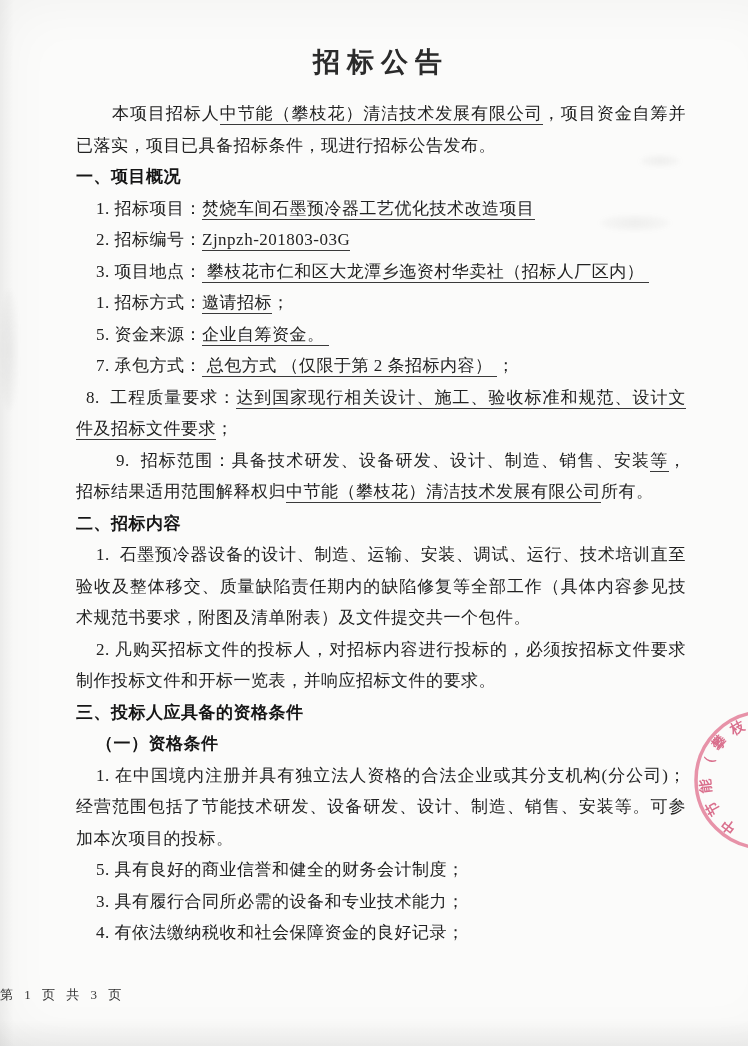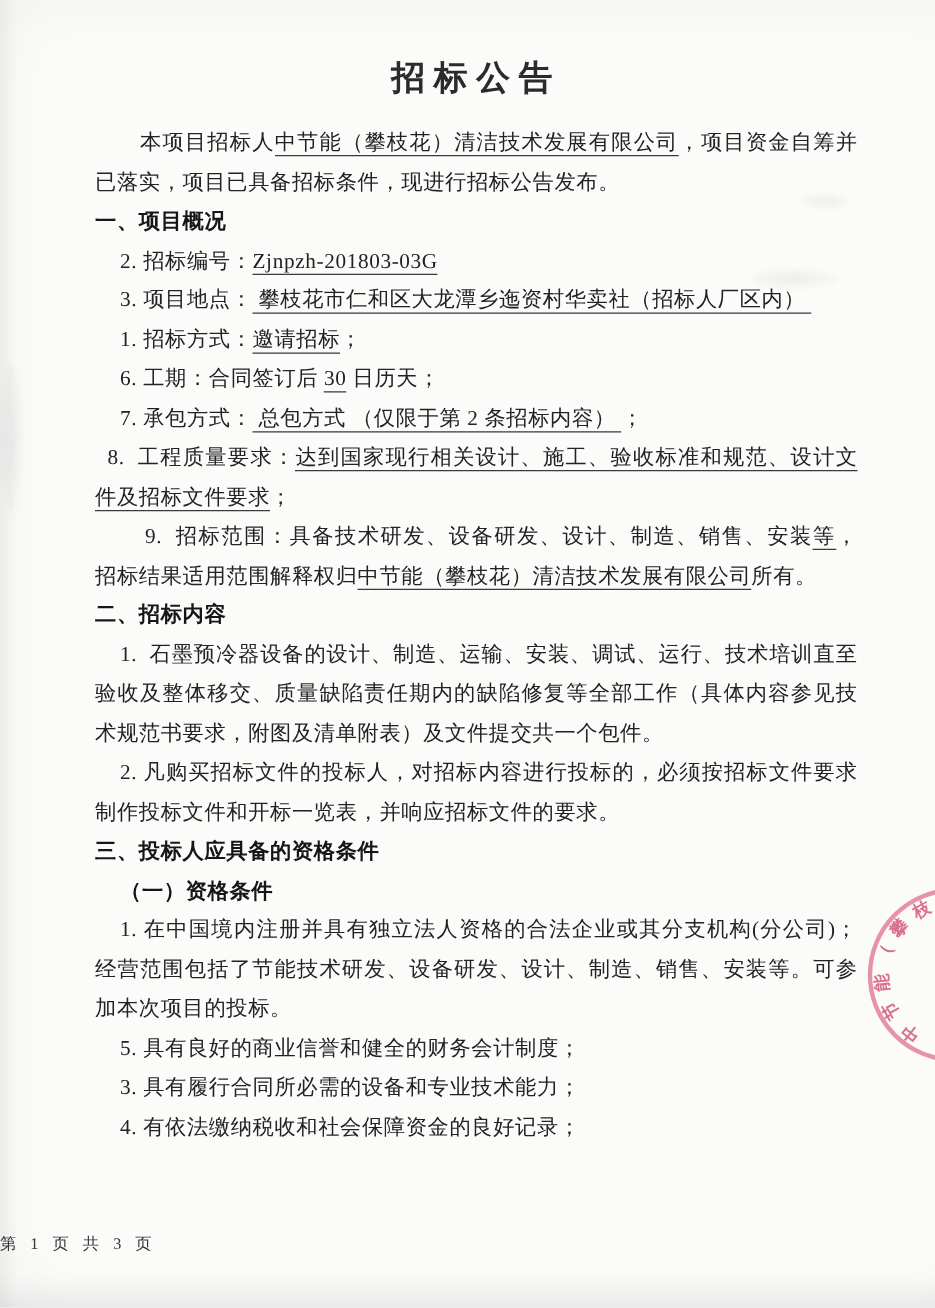--- a/index.html
+++ b/index.html
@@ -61,29 +61,30 @@
   <div class="smudge" style="left:0px;top:290px;width:18px;height:120px;"></div>
 
   <div class="content body-text">
 
     <div class="doc-title">招标公告</div>
 
     <p class="indent-2"><span class="run">本项目招标人</span><span class="run u">中节能（攀枝花）清洁技术发展有限公司</span><span class="run">，项目资金自筹并已落实，项目已具备招标条件，现进行招标公告发布。</span></p>
 
     <p class="heading">一、项目概况</p>
 
+    <p class="indent-1"><span class="run">1. 招标项目：</span><span class="run u">焚烧车间石墨预冷器工艺优化技术改造项目</span></p>
 
     <p class="indent-1"><span class="run">2. 招标编号：</span><span class="run u">Zjnpzh-201803-03G</span></p>
 
     <p class="indent-1"><span class="run">3. 项目地点：</span><span class="run u"> 攀枝花市仁和区大龙潭乡迤资村华卖社（招标人厂区内） </span></p>
 
     <p class="indent-1"><span class="run">1. 招标方式：</span><span class="run u">邀请招标</span><span class="run">；</span></p>
 
+    <p class="indent-1"><span class="run">5. 资金来源：</span><span class="run u">企业自筹资金。 </span></p>
 
-    <p class="indent-1"><span class="run">6. 工期：合同签订后 </span><span class="run u">30</span><span class="run"> 日历天；</span></p>
 
     <p class="indent-1"><span class="run">7. 承包方式：</span><span class="run u"> 总包方式 （仅限于第 2 条招标内容） </span><span class="run">；</span></p>
 
     <p class="indent-8"><span class="run">8.  工程质量要求：</span><span class="run u">达到国家现行相关设计、施工、验收标准和规范、设计文件及招标文件要求</span><span class="run">；</span></p>
 
     <p class="indent-9"><span class="run">9.  招标范围：具备技术研发、设备研发、设计、制造、销售、安装</span><span class="run u">等</span><span class="run">，  招标结果适用范围解释权归</span><span class="run u">中节能（攀枝花）清洁技术发展有限公司</span><span class="run">所有。</span></p>
 
     <p class="heading">二、招标内容</p>
 
     <p class="indent-1"><span class="run">1.  石墨预冷器设备的设计、制造、运输、安装、调试、运行、技术培训直至验收及整体移交、质量缺陷责任期内的缺陷修复等全部工作（具体内容参见技术规范书要求，附图及清单附表）及文件提交共一个包件。</span></p>

